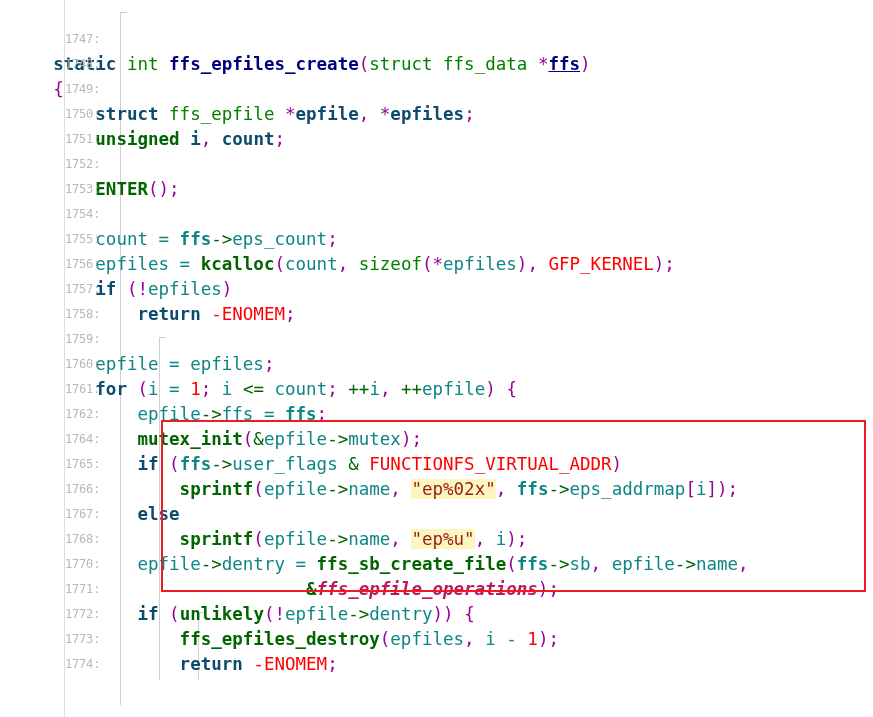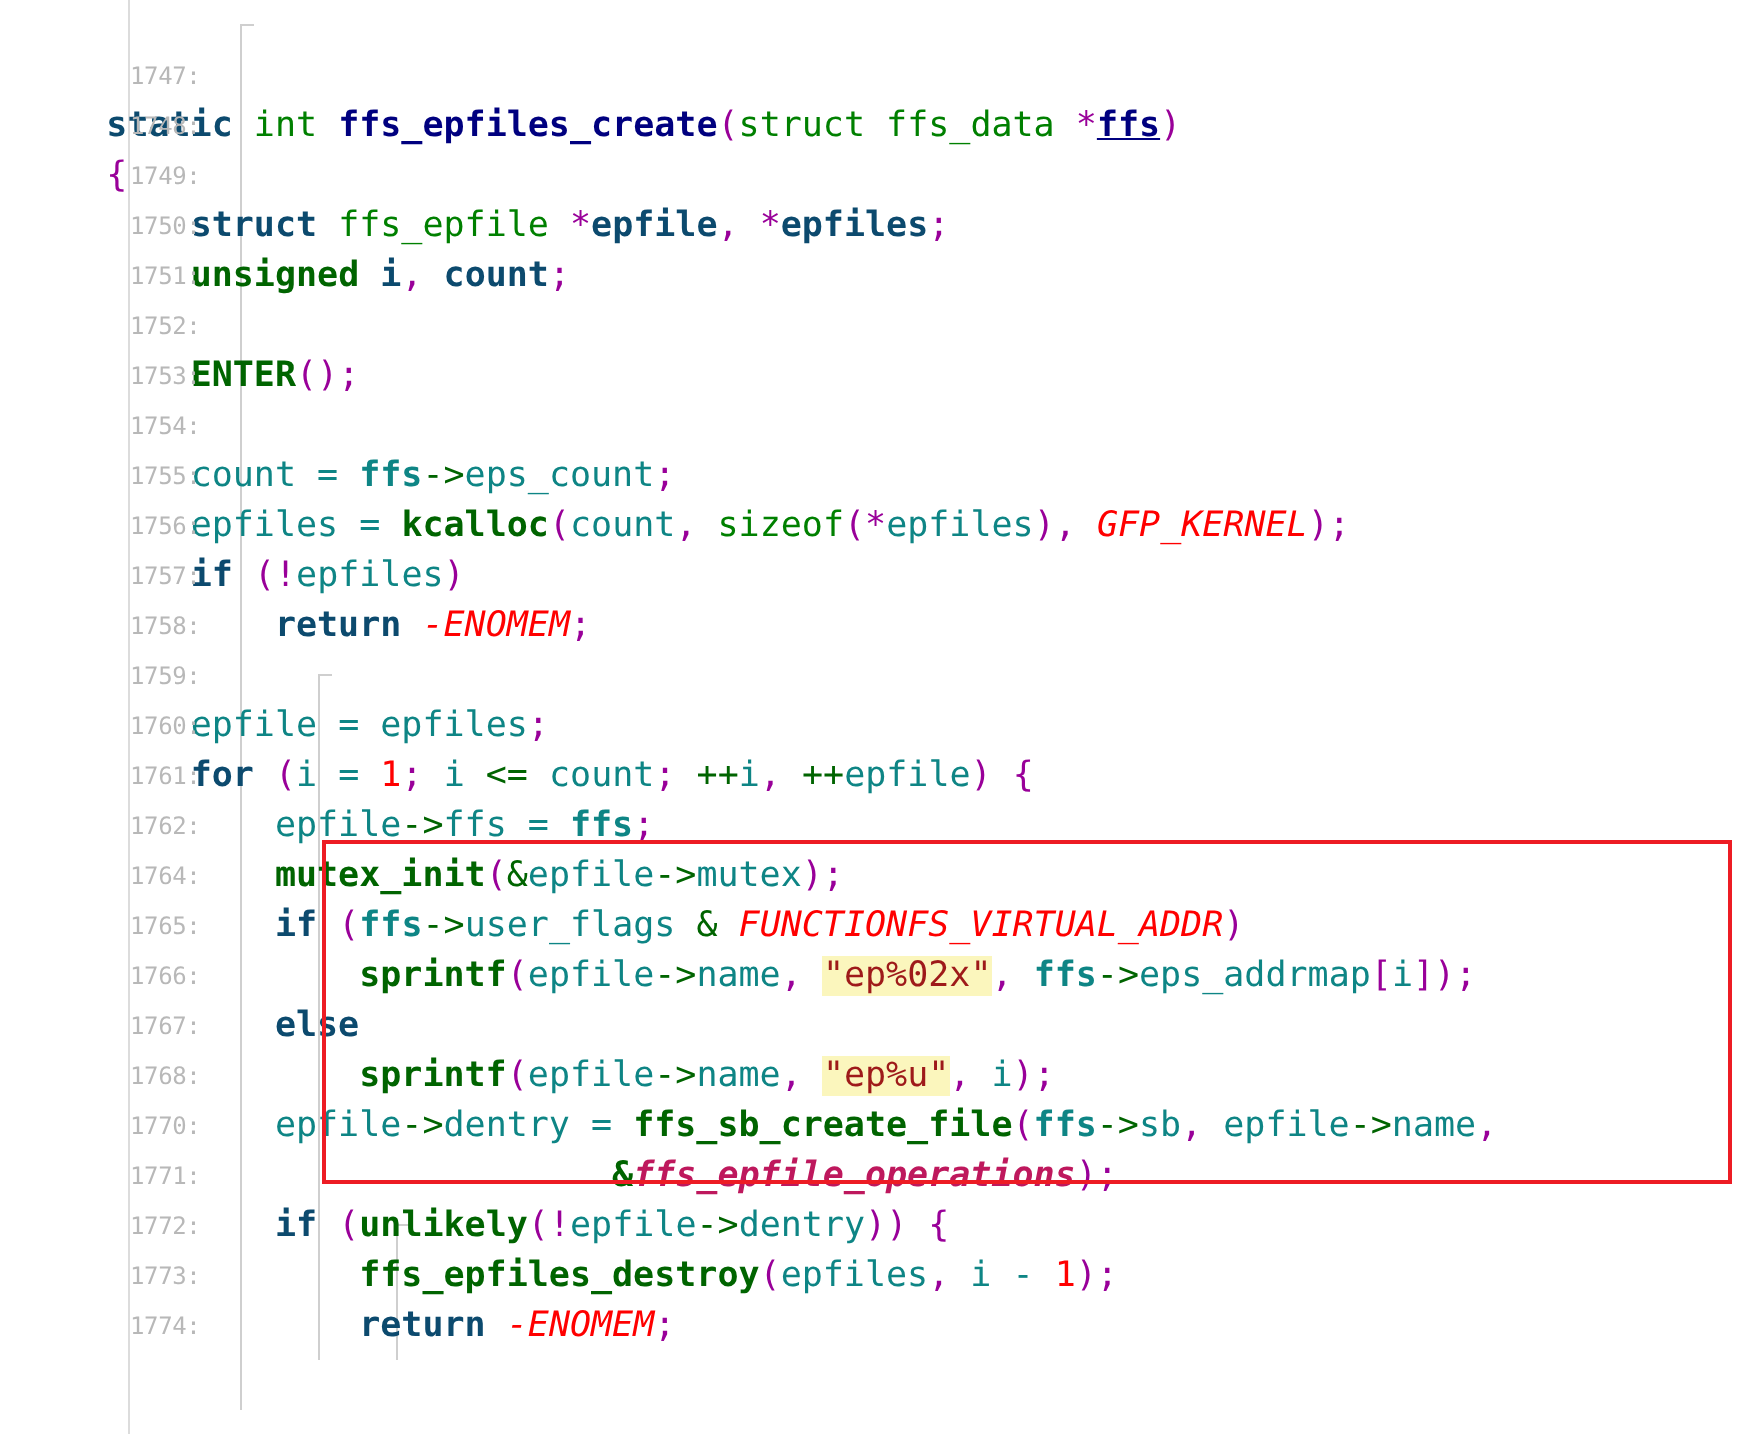--- a/index.html
+++ b/index.html
@@ -59,21 +59,21 @@
   .t-type    { color: #008000; margin-top: 16px; }                              
   .t-fn      { color: #00007f; font-weight: bold; }           
   .t-fn-u    { color: #00007f; font-weight: bold; text-decoration: underline; }
   .t-call    { color: #006400; font-weight: bold; }           
   .t-callit  { color: #be185d; font-weight: bold; font-style: italic; }
   .t-var     { color: #0e8585; }                              
   .t-varb    { color: #0e8585; font-weight: bold; }
   .t-punct   { color: #990099; }                              
   .t-op      { color: #0e8585; }                              
   .t-arrow   { color: #006400; }                              
-  .t-macro   { color: #ff0000; font-style: italic; }                              
+  .t-macro   { color: #ff0000; }                              
   .t-num     { color: #ff0000; }                              
   .t-str     { color: #9e1a1a; }
   .t-hl      { background: #fbf6bd; }                         
   .t-plain   { color: #1a1a1a; }
   .t-star    { color: #990099; }
 
   
   .guide {
     position: absolute;
     background: #cfcfcf;

